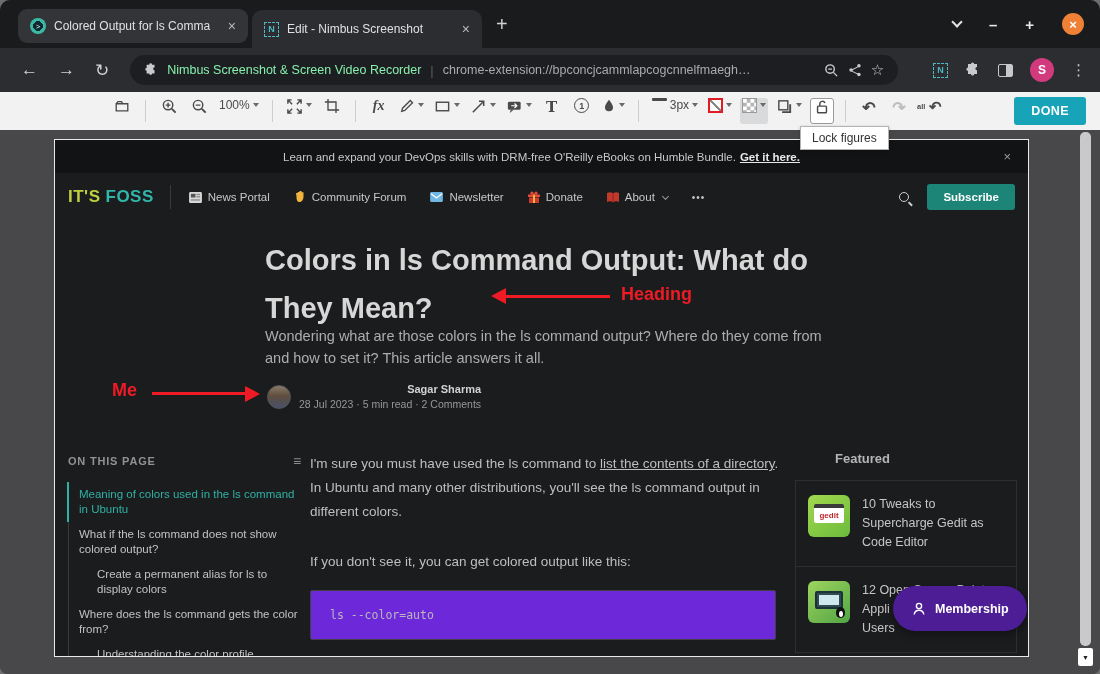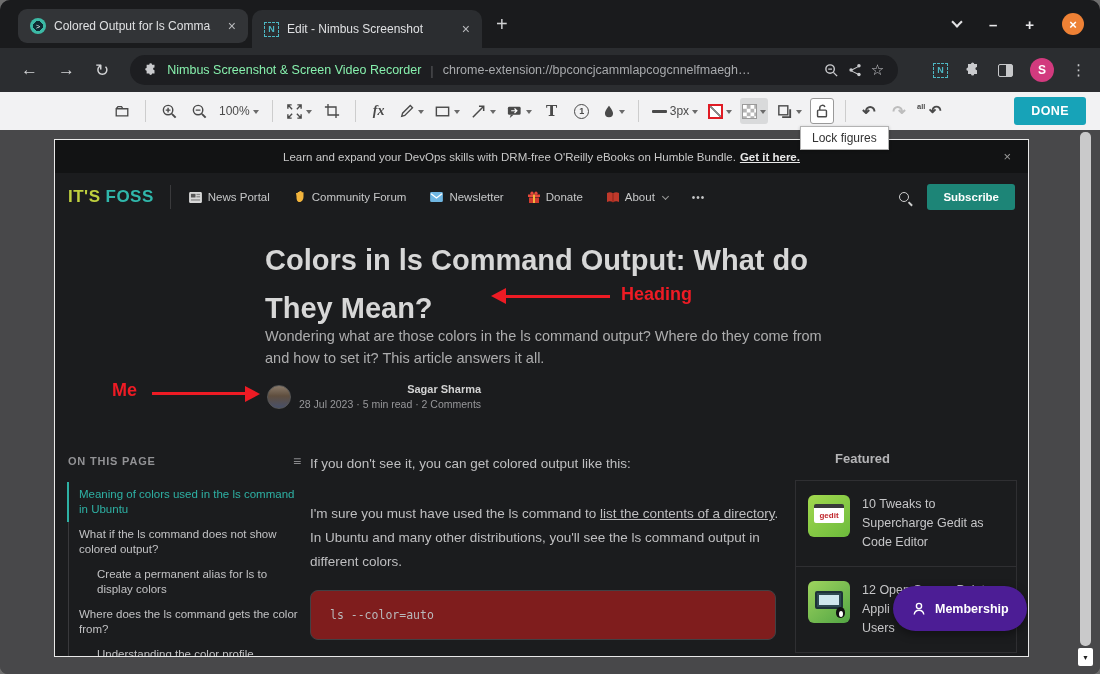--- a/index.html
+++ b/index.html
@@ -36,21 +36,21 @@
   .pill-ico { color:#c9cacd; display:flex; align-items:center; }
   .right-icons { margin-left:auto; display:flex; gap:17px; align-items:center; }
   .panel-ico { width:15px; height:13px; border:1.5px solid #c7c8ca; border-radius:2px; position:relative; }
   .panel-ico::after { content:""; position:absolute; right:0; top:0; bottom:0; width:45%; background:#c7c8ca; }
   .avatar-s { width:24px; height:24px; border-radius:50%; background:#d23a7e; color:#fff; font-size:12px; font-weight:700;
     display:flex; align-items:center; justify-content:center; }
   .dots { color:#c7c8ca; font-size:15px; letter-spacing:0; }
 
   
   .editor-toolbar { height:38px; background:#f2f2f3; display:flex; align-items:center; padding:0 14px 0 110px; gap:6px; position:relative; }
-  .tool { height:26px; min-width:24px; display:flex; align-items:center; justify-content:center; gap:3px;
+  .tool { height:26px; min-width:24px; display:flex; align-items:flex-start; justify-content:center; gap:3px;
     border-radius:3px; color:#4a4a4a; font-size:12px; padding:0 2px; }
   .tool svg { display:block; }
   .tsep { width:1px; height:22px; background:#cdcdcd; margin:0 5px; }
   .caret { width:0; height:0; border:3.5px solid transparent; border-top:4.5px solid #6a6a6a; margin-top:5px; }
   .pressed { background:#d9dadb; }
   .lock-pressed { background:#fff; border:1px solid #9a9a9a; }
   .fx { font-family:"Liberation Serif", serif; font-style:italic; font-weight:700; font-size:14px; }
   .ttool { font-family:"DejaVu Serif", serif; font-size:15px; font-weight:700; }
   .counter { width:15px; height:15px; border:1.5px solid #4a4a4a; border-radius:50%; font-size:9px; font-weight:700;
     display:flex; align-items:center; justify-content:center; }
@@ -121,21 +121,21 @@
   .toc-burger { margin-left:auto; color:#8a8a8d; font-size:14px; }
   .toc-list { margin-top:13px; border-left:1px solid #39393c; list-style:none; }
   .toc-list li { padding:5px 0 5px 10px; font-size:11.5px; line-height:15px; color:#c2c2c4; }
   .toc-list li.indent { padding-left:28px; }
   .toc-list li.active { color:#2eb1a4; border-left:2px solid #2eb1a4; margin-left:-2px; }
 
   .maincol { position:absolute; left:255px; top:312px; width:470px; font-size:13.5px; line-height:24px; color:#bfbfc1; }
   .maincol p + p { margin-top:26px; }
   .maincol a { color:#bfbfc1; text-decoration:underline; }
   .codeblock { position:absolute; left:255px; top:450px; width:466px; height:50px; border:1px solid #414144;
-    background:#7f1d1d; border-radius:8px; display:flex; align-items:center; padding:0 19px;
+    background:#6d28d9; border-radius:2px; display:flex; align-items:center; padding:0 19px;
     font-family:"DejaVu Sans Mono", monospace; font-size:11.5px; color:#b9b9bb; }
 
   .featured { position:absolute; left:740px; top:311px; width:222px; }
   .feat-title { font-size:13px; font-weight:700; color:#b5b5b7;margin-left:40px; }
   .cards { margin-top:14px; border:1px solid #2f2f32; border-bottom:none; }
   .card { display:flex; gap:12px; padding:14px 8px 14px 12px; border-bottom:1px solid #2f2f32; }
   .card-title { font-size:12.5px; line-height:19px; color:#c6c6c8; font-weight:500; }
   .thumb { width:42px; height:42px; border-radius:6px; flex:0 0 42px; position:relative; overflow:hidden; }
   .thumb1 { background:linear-gradient(140deg,#a2d84e,#6cbb3c); }
   .thumb1 .mini-win { position:absolute; left:6px; top:9px; width:30px; height:19px; background:#fff; border-radius:2px;
@@ -439,22 +439,22 @@
           <li class="active">Meaning of colors used in the ls command in Ubuntu</li>
           <li>What if the ls command does not show colored output?</li>
           <li class="indent">Create a permanent alias for ls to display colors</li>
           <li>Where does the ls command gets the color from?</li>
           <li class="indent">Understanding the color profile</li>
 
         </ul>
       </div>
 
       <div class="maincol">
+        <p><span>I'm sure you must have used the ls command to </span><a>list the contents of a directory</a><span>. In Ubuntu and many other distributions, you'll see the ls command output in different colors.</span></p>
         <p>If you don't see it, you can get colored output like this:</p>
-        <p><span>I'm sure you must have used the ls command to </span><a>list the contents of a directory</a><span>. In Ubuntu and many other distributions, you'll see the ls command output in different colors.</span></p>
       </div>
       <div class="codeblock">
         <span>ls  --color=auto</span>
       </div>
 
       <div class="featured">
         <div class="feat-title">Featured</div>
         <div class="cards">
           <div class="card">
             <span class="thumb thumb1">

